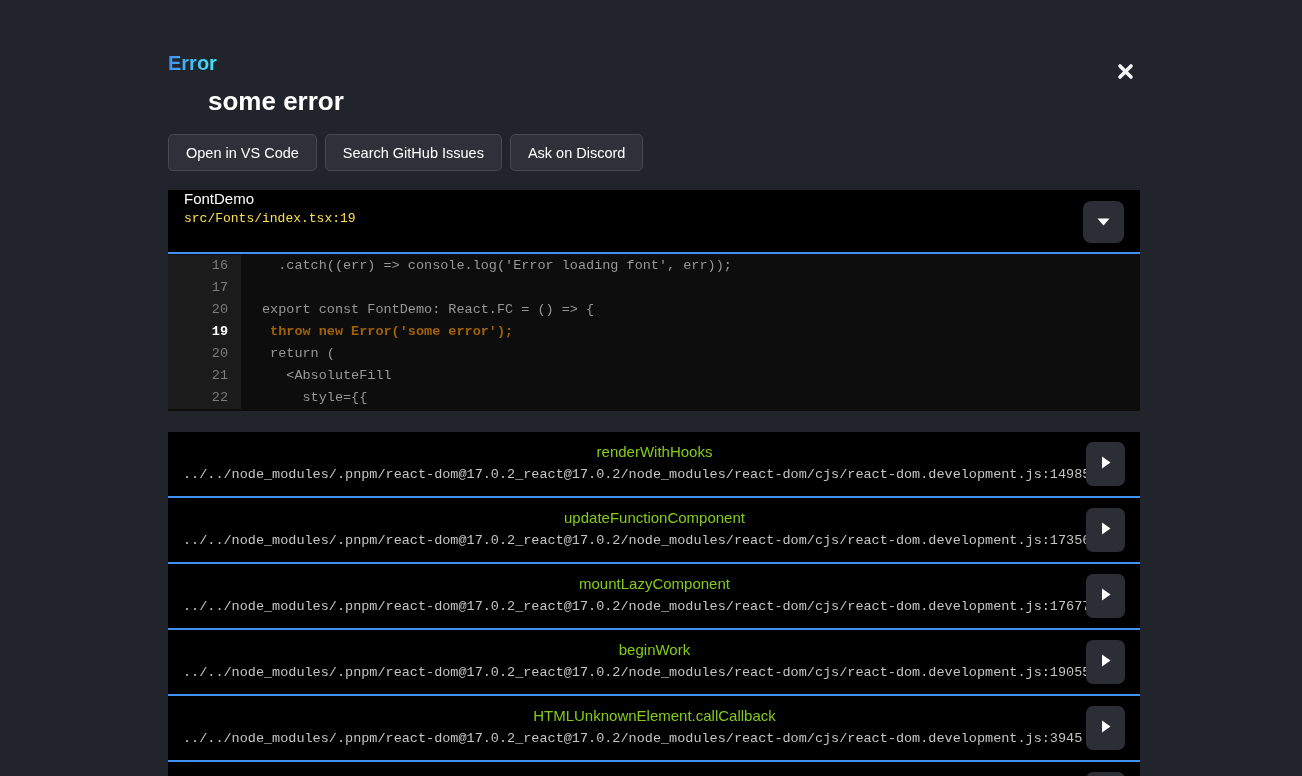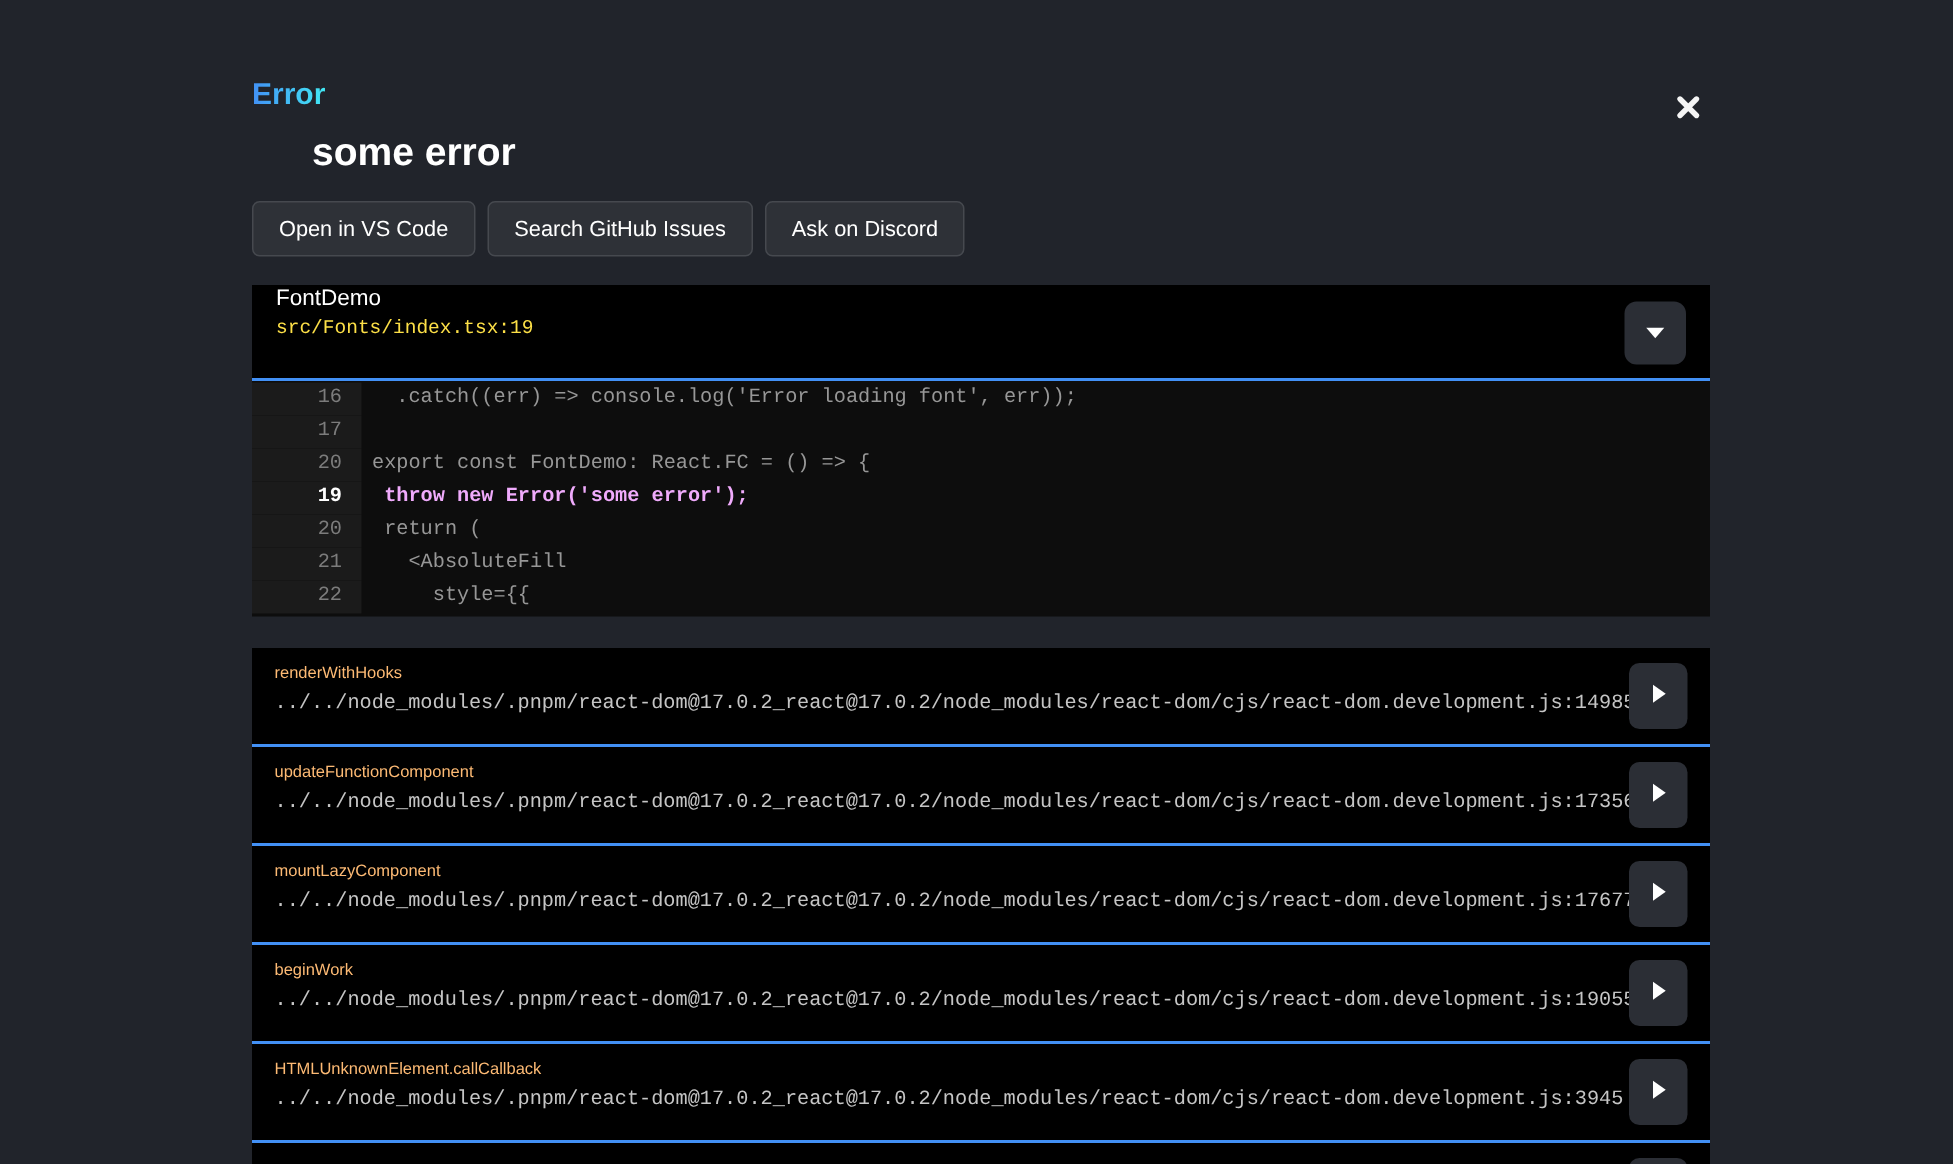--- a/index.html
+++ b/index.html
@@ -108,33 +108,34 @@
     color:#7c7c7c;
     text-align:right;
     padding-right:13px;
     flex:none;
   }
   .code-text {
     flex:1;
     color:#979797;
     white-space:pre;
     padding-left:7px;
+    margin-left:14px;
   }
   .code-line.hl .gutter { color:#fff; font-weight:700; }
-  .code-line.hl .code-text { color:#f0abfc; font-weight:700; }
+  .code-line.hl .code-text { color:#a16207; font-weight:700; }
   
   .stack-list { margin-top:21px; }
   .stack-row {
     background:#000;
     height:66px;
     border-bottom:2px solid #4290f5;
     position:relative;
     padding:11px 14px 0 15px;
   }
-  .sf-name { font-size:11px; color:#fdba74; }
+  .sf-name { font-size:15px; color:#84cc16;text-align:center; }
   .sf-path {
     font-family:"Liberation Mono", monospace;
     font-size:13.5px;
     color:#c5c5c5;
     margin-top:7px;
     white-space:nowrap;
   }
   .play-btn {
     position:absolute;
     right:15px; top:10px;

